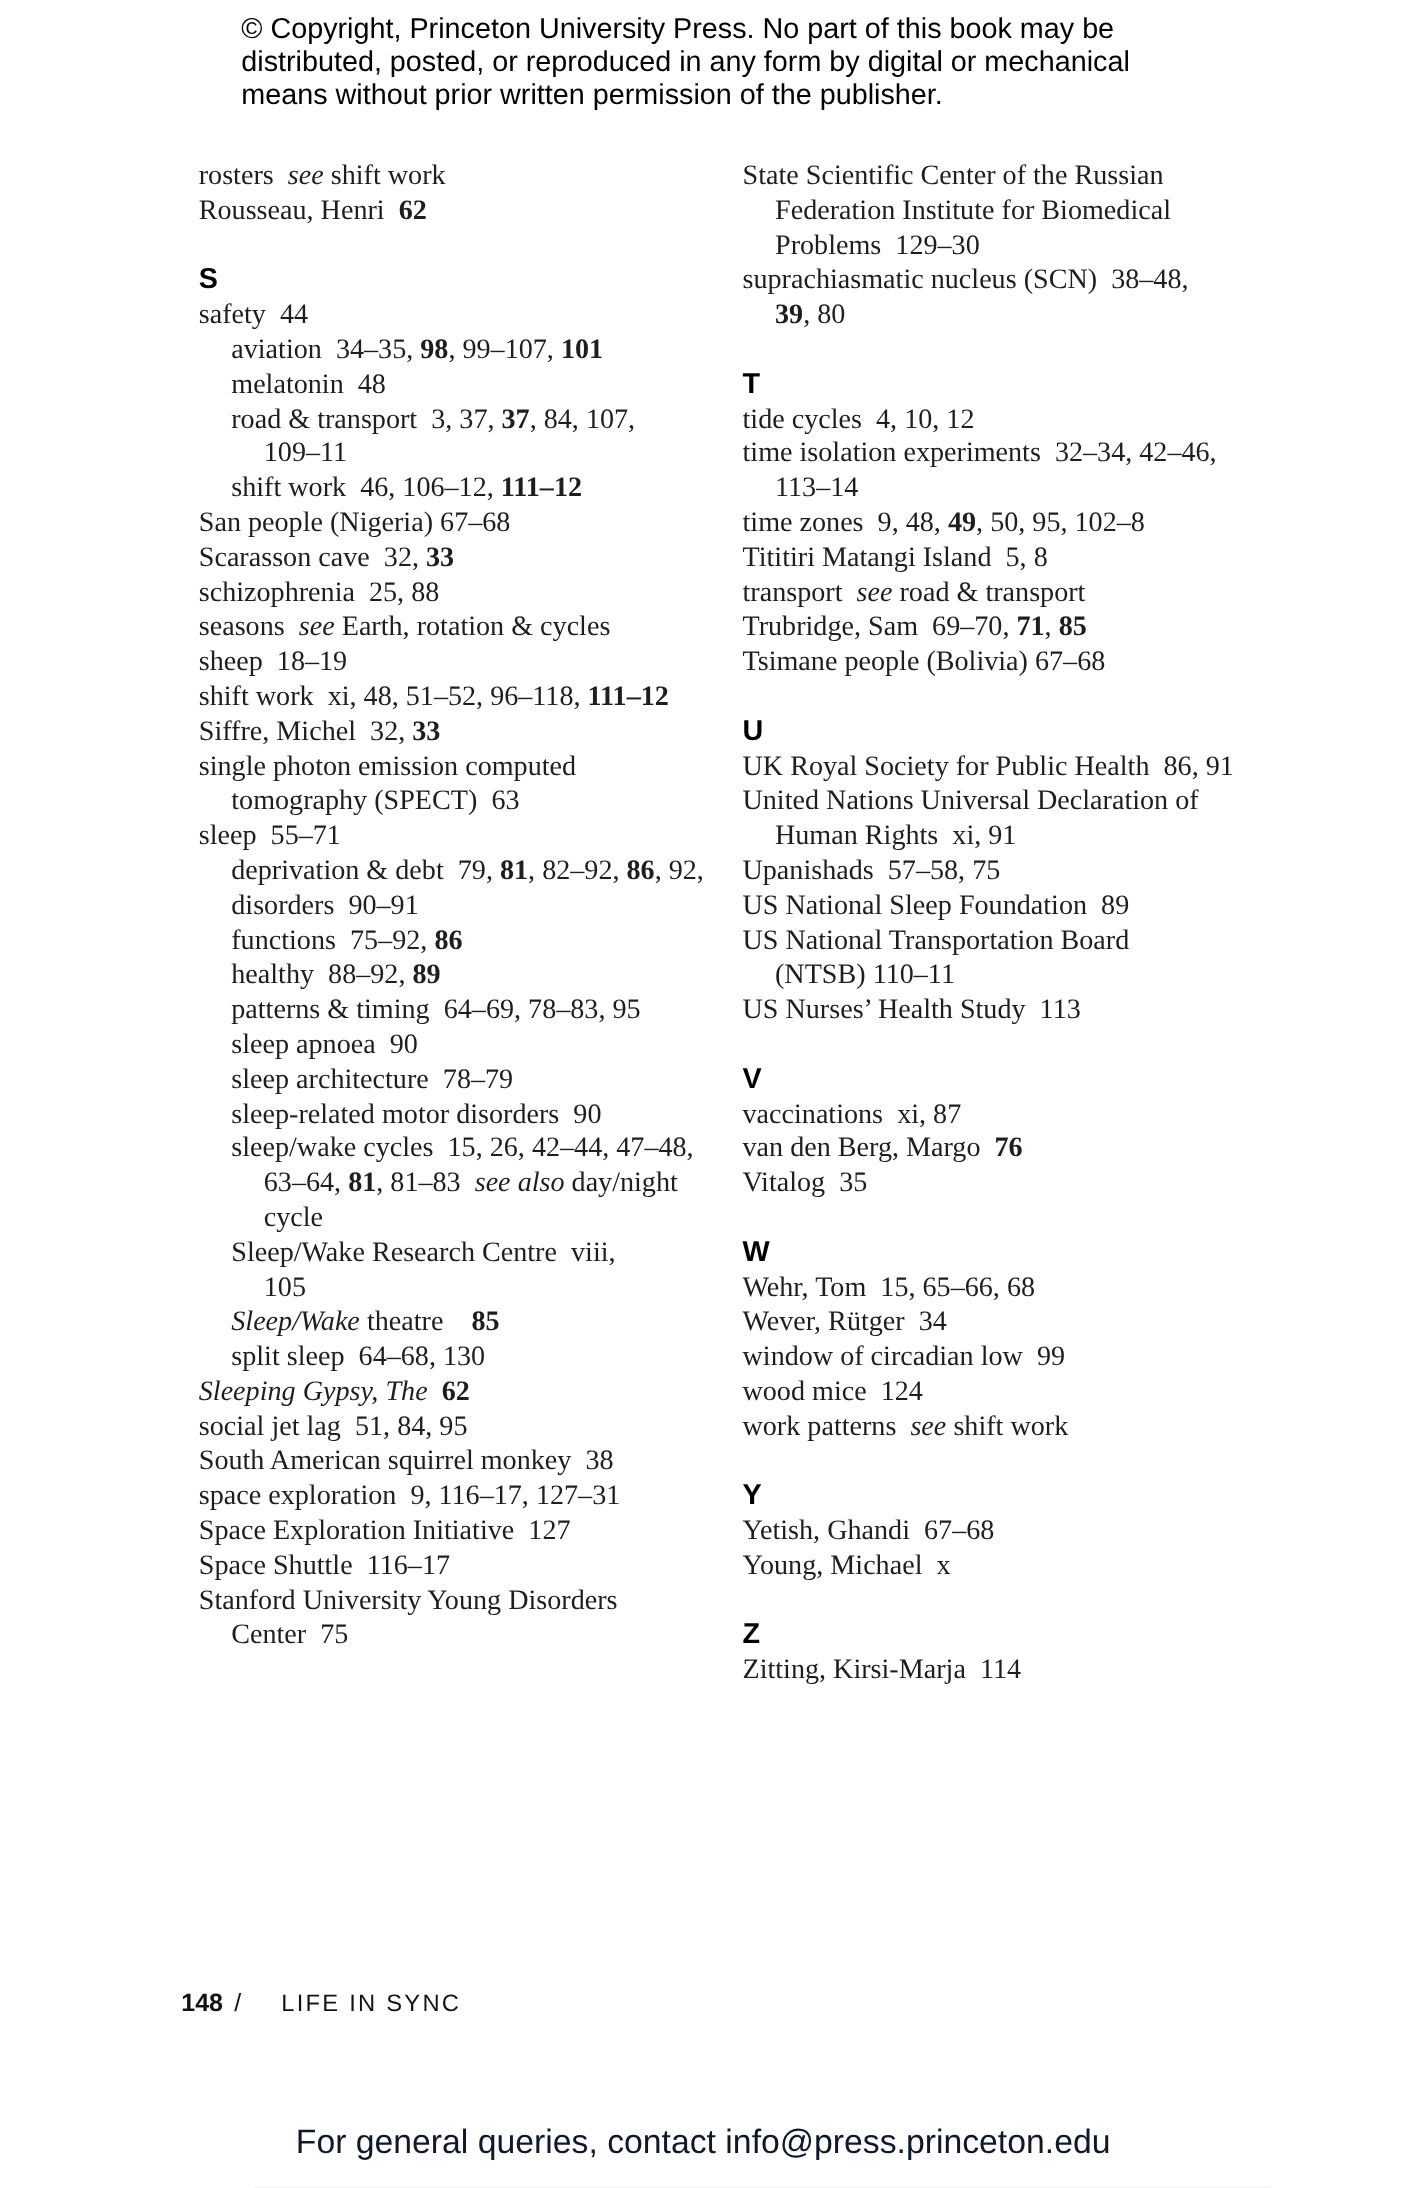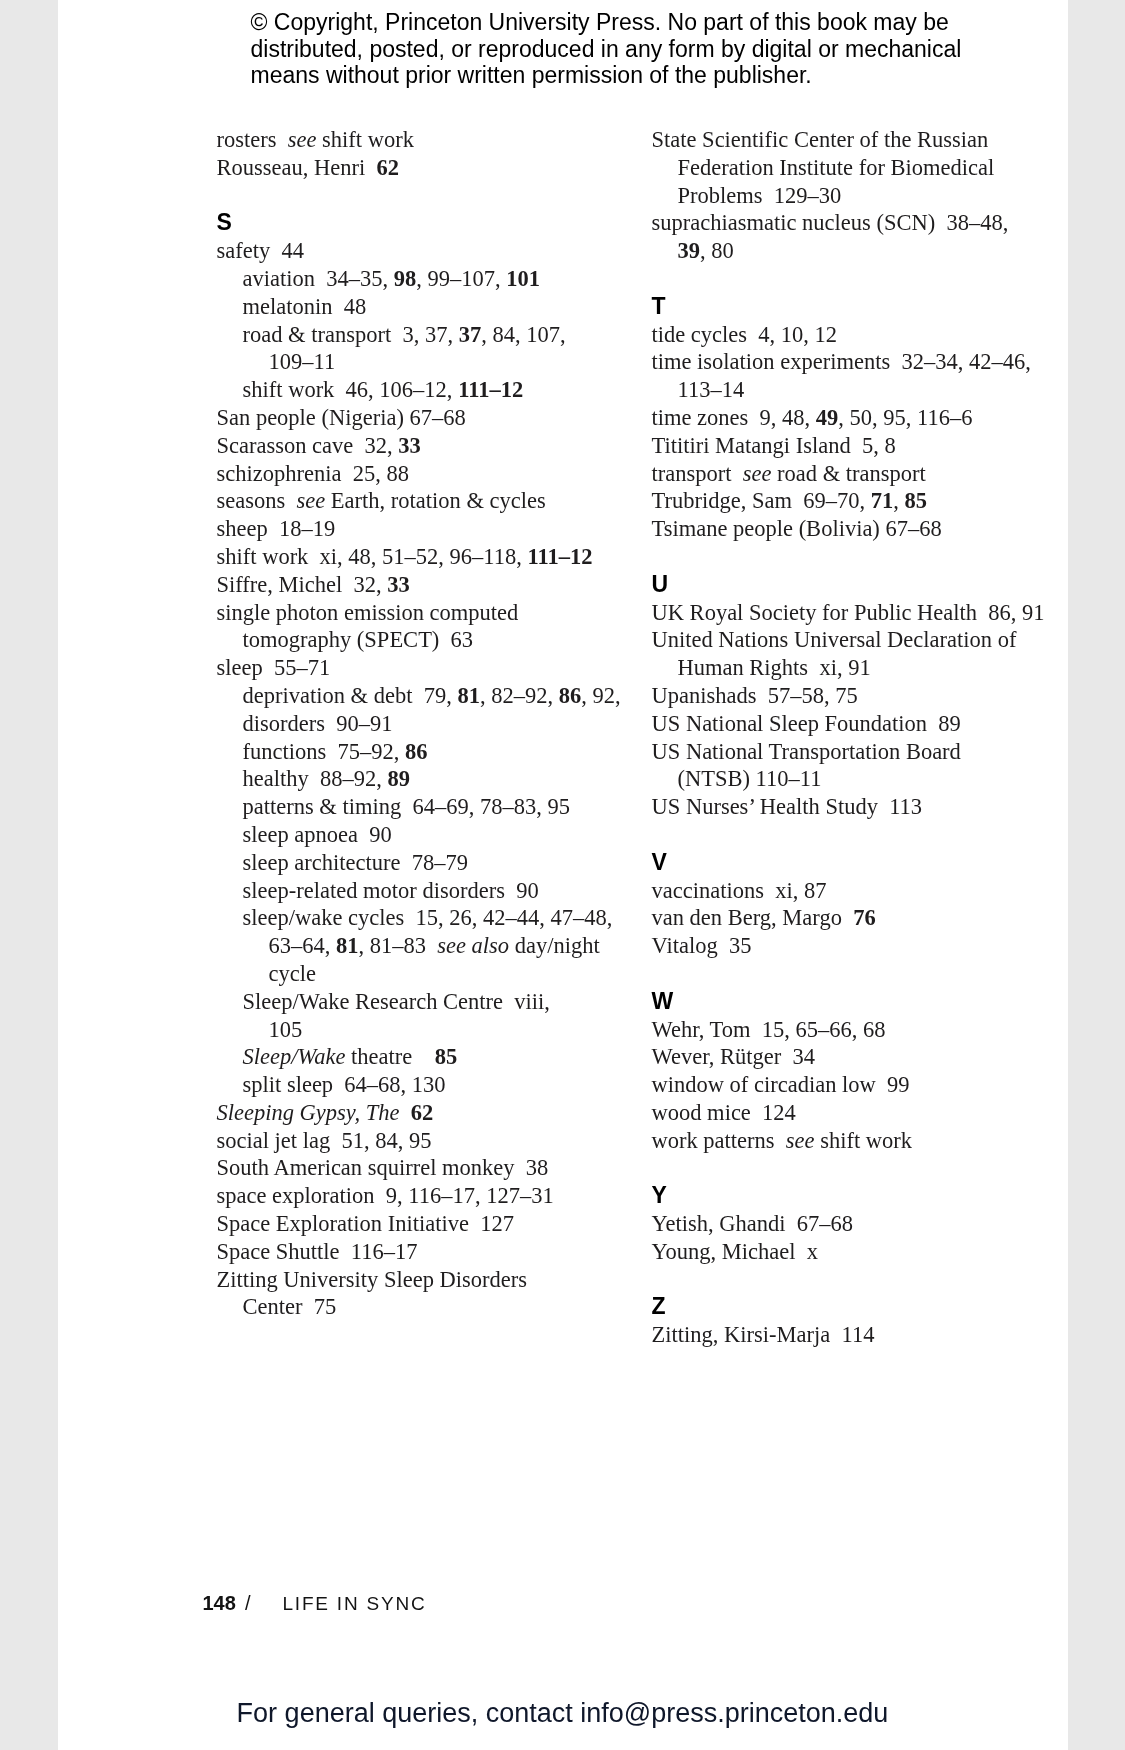--- a/index.html
+++ b/index.html
@@ -1,16 +1,16 @@
 <!DOCTYPE html>
 <html><head>
 <meta charset="utf-8">
 <style>
   html,body{margin:0;padding:0;background:#e8e8e8;}
-  .page{position:relative;width:1010px;height:1750px;margin:0 auto;background:#ffffff;
+  .page{position:relative;width:1125px;height:1750px;margin:0 auto;background:#ffffff;
         font-family:"Liberation Serif",serif;color:#1f1d1e;overflow:hidden;}
 
   
   .copyright{position:absolute;left:193px;top:9px;
              font-family:"Liberation Sans",sans-serif;font-size:23px;line-height:26.5px;color:#000;}
 
   
   .index{position:absolute;top:126px;left:0;width:100%;height:1260px;}
   .col{position:absolute;top:0;font-size:22.5px;line-height:27.8px;}
   .col-left{left:159px;width:430px;}
@@ -80,35 +80,35 @@
         <div class="line entry ind1"><span>Sleep/Wake Research Centre viii,</span></div>
         <div class="line entry ind2"><span>105</span></div>
         <div class="line entry ind1"><span class="i">Sleep/Wake</span><span> theatre  </span><span class="b">85</span></div>
         <div class="line entry ind1"><span>split sleep 64–68, 130</span></div>
         <div class="line entry ind0"><span class="i">Sleeping Gypsy, The</span><span> </span><span class="b">62</span></div>
         <div class="line entry ind0"><span>social jet lag 51, 84, 95</span></div>
         <div class="line entry ind0"><span>South American squirrel monkey 38</span></div>
         <div class="line entry ind0"><span>space exploration 9, 116–17, 127–31</span></div>
         <div class="line entry ind0"><span>Space Exploration Initiative 127</span></div>
         <div class="line entry ind0"><span>Space Shuttle 116–17</span></div>
-        <div class="line entry ind0"><span>Zitting University Sleep Disorders</span></div>
+        <div class="line entry ind0"><span>Stanford University Young Disorders</span></div>
         <div class="line entry ind1"><span>Center 75</span></div>
       </div>
     <div class="col col-right" id="col-right">
         <div class="line entry ind0"><span>State Scientific Center of the Russian</span></div>
         <div class="line entry ind1"><span>Federation Institute for Biomedical</span></div>
         <div class="line entry ind1"><span>Problems 129–30</span></div>
         <div class="line entry ind0"><span>suprachiasmatic nucleus (SCN) 38–48,</span></div>
         <div class="line entry ind1"><span class="b">39</span><span>, 80</span></div>
         <div class="line blank">&nbsp;</div>
         <div class="line heading"><span>T</span></div>
         <div class="line entry ind0"><span>tide cycles 4, 10, 12</span></div>
         <div class="line entry ind0"><span>time isolation experiments 32–34, 42–46,</span></div>
         <div class="line entry ind1"><span>113–14</span></div>
-        <div class="line entry ind0"><span>time zones 9, 48, </span><span class="b">49</span><span>, 50, 95, 116–6</span></div>
+        <div class="line entry ind0"><span>time zones 9, 48, </span><span class="b">49</span><span>, 50, 95, 102–8</span></div>
         <div class="line entry ind0"><span>Tititiri Matangi Island 5, 8</span></div>
         <div class="line entry ind0"><span>transport </span><span class="i">see</span><span> road &amp; transport</span></div>
         <div class="line entry ind0"><span>Trubridge, Sam 69–70, </span><span class="b">71</span><span>, </span><span class="b">85</span></div>
         <div class="line entry ind0"><span>Tsimane people (Bolivia) 67–68</span></div>
         <div class="line blank">&nbsp;</div>
         <div class="line heading"><span>U</span></div>
         <div class="line entry ind0"><span>UK Royal Society for Public Health 86, 91</span></div>
         <div class="line entry ind0"><span>United Nations Universal Declaration of</span></div>
         <div class="line entry ind1"><span>Human Rights xi, 91</span></div>
         <div class="line entry ind0"><span>Upanishads 57–58, 75</span></div>

